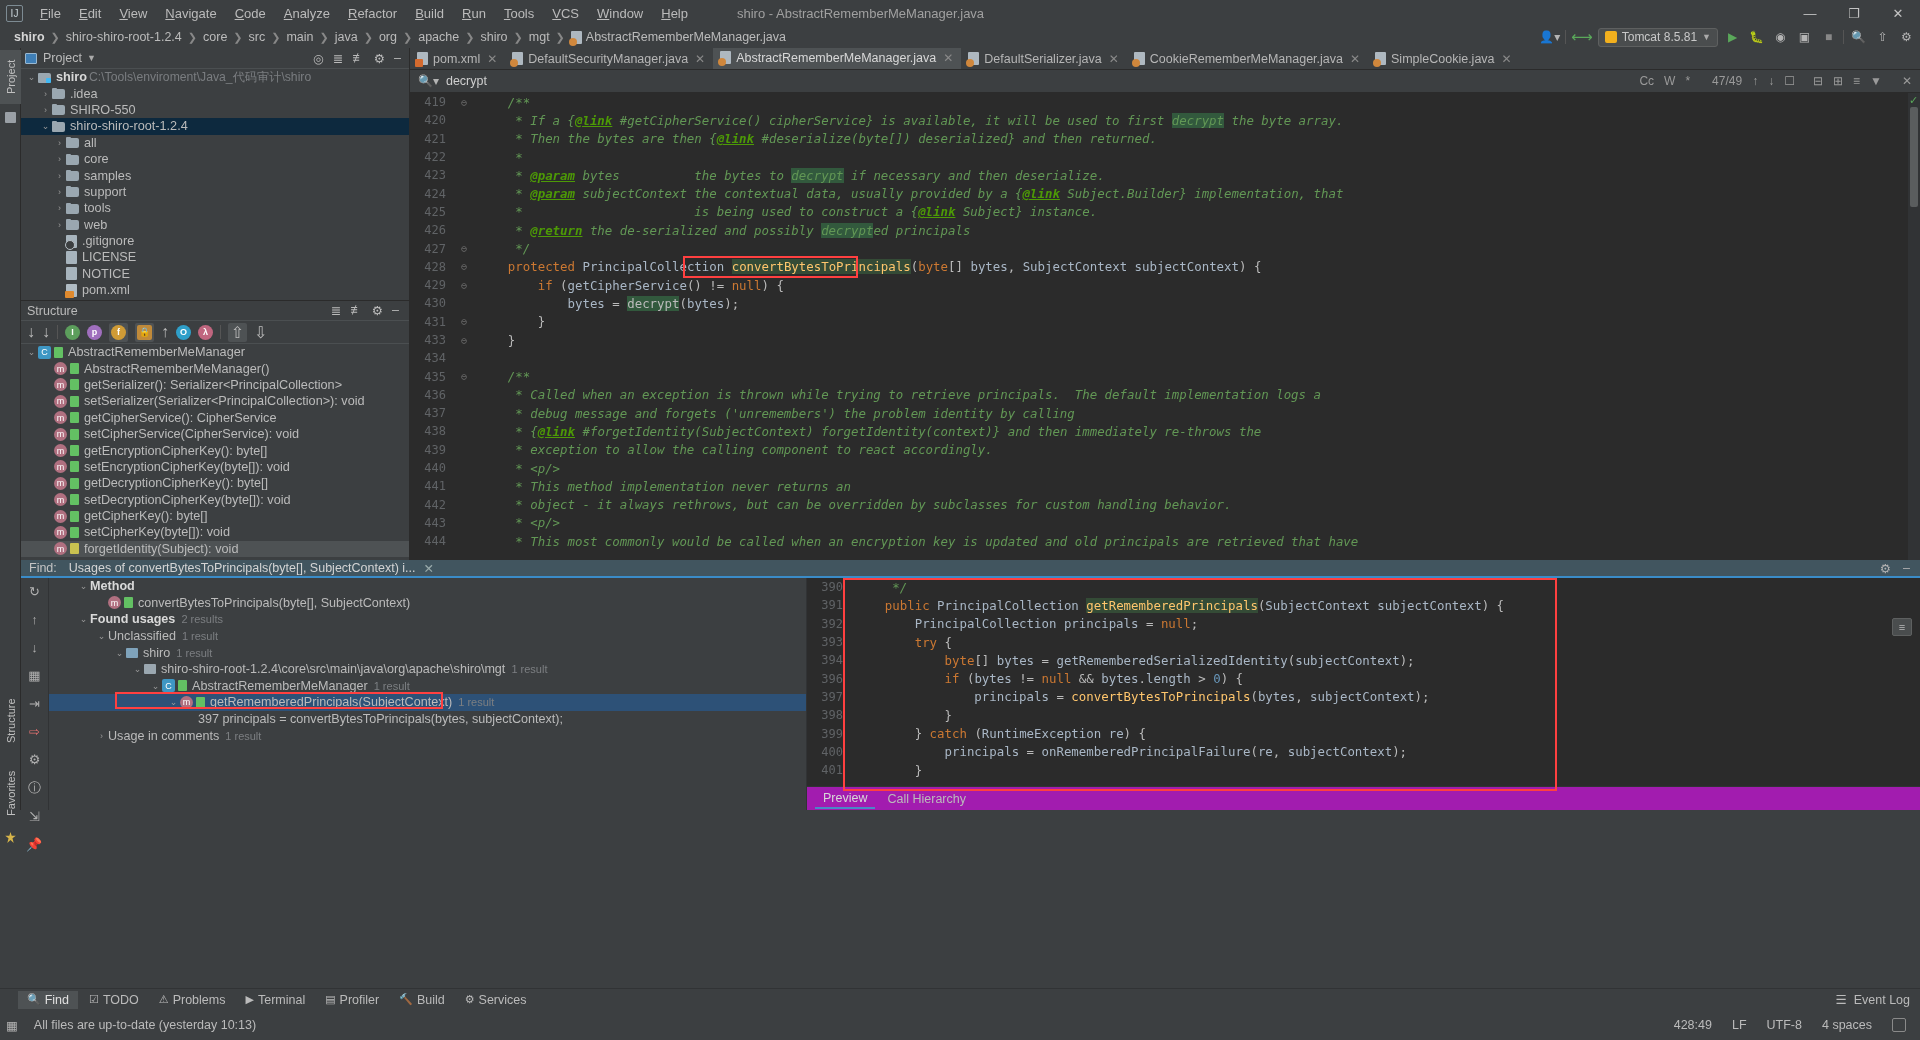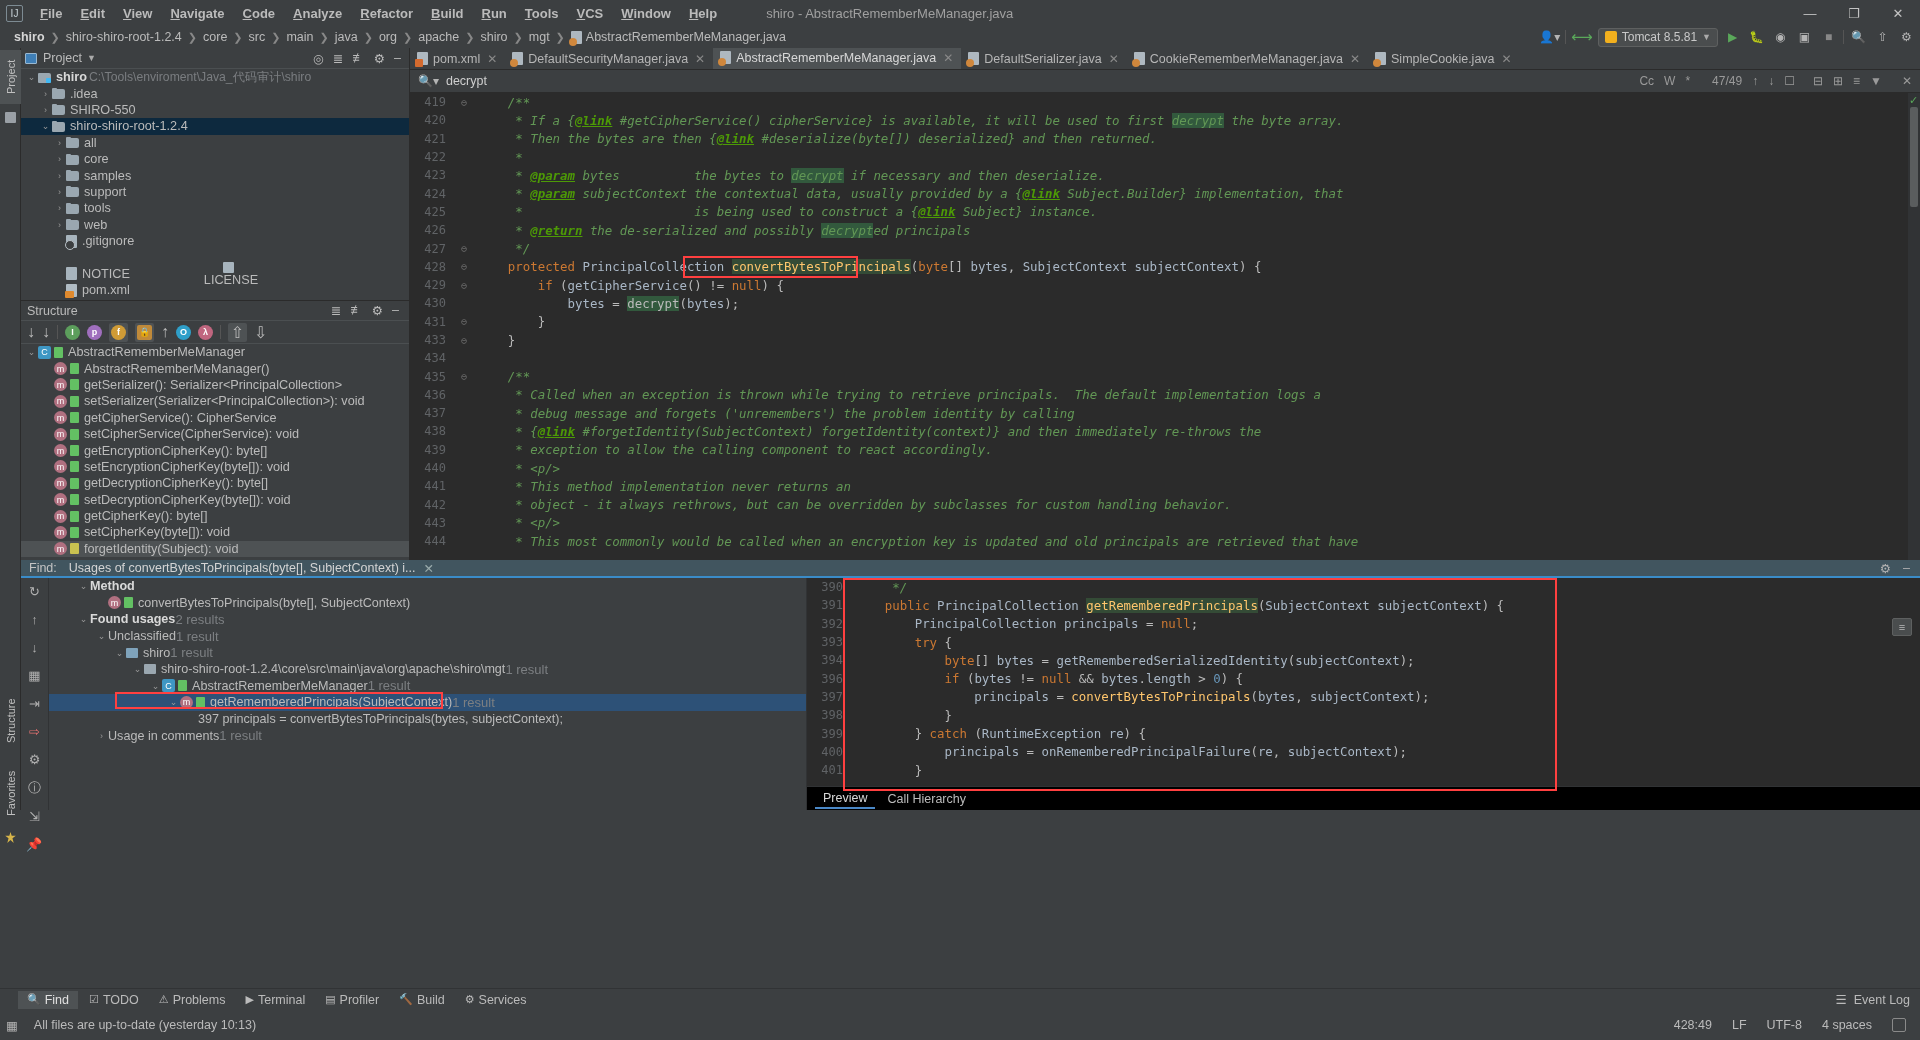--- a/index.html
+++ b/index.html
@@ -6,21 +6,21 @@
   html,body{ width:1920px; height:1040px; overflow:hidden; background:#3c3f41;
     font-family:"Liberation Sans", sans-serif; color:#bbbbbb; }
   .root{ position:relative; width:1920px; height:1040px; }
 
   
   .menubar{ position:absolute; left:0; top:0; width:1920px; height:26px;
     background:#3c3f41; display:flex; align-items:center; font-size:13px; }
   .ij-logo{ width:17px;height:17px;margin-left:6px;margin-right:8px;border:1px solid #7d8b93;
      border-radius:2px; font-size:10px; color:#c9d3d8; display:flex;align-items:center;justify-content:center;
      font-family:"Liberation Sans", sans-serif; }
-  .menubar .mi{ padding:3px 9px; color:#bbbbbb; font-size:13px; white-space:nowrap;font-weight:bold; }
+  .menubar .mi{ padding:3px 9px; color:#bbbbbb; font-size:13px; white-space:nowrap; }
   .menubar .mi u{ text-decoration:underline; }
   .wintitle{ margin-left:40px; color:#a0a0a0; font-size:13px; }
   .winbtns{ position:absolute; right:0; top:0; height:26px; display:flex; align-items:center; }
   .winbtns span{ width:44px; height:26px; display:flex;align-items:center;justify-content:center;
     color:#c3c3c3; font-size:13px; }
 
   
   .navbar{ position:absolute; left:0; top:26px; width:1920px; height:22px;
     background:#3c3f41; display:flex; align-items:center; font-size:12.5px; }
   .crumb{ display:flex;align-items:center; color:#bbbbbb; padding:0 2px; }
@@ -126,26 +126,26 @@
      border-bottom:2px solid #3a8cc8; }
   .findwin .fl{ color:#c4c4c4; margin-left:8px; margin-right:12px; }
   .findwin .ft{ color:#d4d4d4; }
   .findbody{ position:absolute;left:0;top:18px;right:0;bottom:0; display:flex; }
   .findicons{ width:28px; background:#3c3f41; display:flex;flex-direction:column;align-items:center;
      gap:13px; padding-top:6px; color:#b0b0b0; font-size:13px; border-right:1px solid #313335;}
   .findicons .ib{ width:18px;height:16px;display:flex;align-items:center;justify-content:center;}
   .findtree{ flex:0 0 757px; background:#3c3f41; overflow:hidden; font-size:12.6px; position:relative;}
   .frow{ height:16.6px; display:flex;align-items:center; white-space:nowrap; }
   .frow.sel{ background:#2d5177; }
-  .cnt{ color:#7c7f82; font-size:13px;}
+  .cnt{ color:#7c7f82; margin-left:6px; font-size:11px;}
   .fldic{ width:12px;height:10px;background:#9aa7b0;border-radius:1px;margin-right:5px;flex:0 0 12px;}
   .previewpane{ flex:1; background:#2b2b2b; position:relative; border-left:1px solid #313335; }
   .prevcode{ position:absolute;left:0;top:0;right:0;bottom:27px; overflow:hidden;
      font-family:"DejaVu Sans Mono", monospace; font-size:12.4px;}
-  .prevtabs{ position:absolute;left:0;bottom:0;right:0;height:24px;background:#000000;
+  .prevtabs{ position:absolute;left:0;bottom:0;right:0;height:24px;background:#a21caf;
      display:flex;align-items:center;gap:4px; padding-left:8px; font-size:12.5px;border-top:1px solid #313335;}
   .prevtabs .pt{ padding:2px 8px; color:#bbb; }
   .prevtabs .pt.act{ color:#d8d8d8; border-bottom:2px solid #4a88c7; }
   .redbox{ position:absolute; left:843px; top:578px; width:714px; height:213px;
      border:2px solid #ff4040; pointer-events:none; }
   .redbox2{ position:absolute; left:683px; top:256px; width:175px; height:22px;
      border:2px solid #ff4040; pointer-events:none; }
   .redbox3{ position:absolute; left:115px; top:692px; width:328px; height:17px;
      border:2px solid #ff4040; pointer-events:none; }
 
@@ -343,21 +343,21 @@
         <div class="row" style="padding-left: 32px;">
           <span class="arrow">›</span>
           <span class="fold"></span>
           <span class="lbl">web</span>
         </div>
         <div class="row" style="padding-left: 32px;">
           <span class="arrow"></span>
           <span class="fileic git"></span>
           <span class="lbl">.gitignore</span>
         </div>
-        <div class="row" style="padding-left: 32px; flex-direction: column;">
+        <div class="row" style="padding-left: 32px;">
           <span class="arrow"></span>
           <span class="fileic"></span>
           <span class="lbl">LICENSE</span>
         </div>
         <div class="row" style="padding-left: 32px;">
           <span class="arrow"></span>
           <span class="fileic"></span>
           <span class="lbl">NOTICE</span>
         </div>
         <div class="row" style="padding-left: 32px;">

